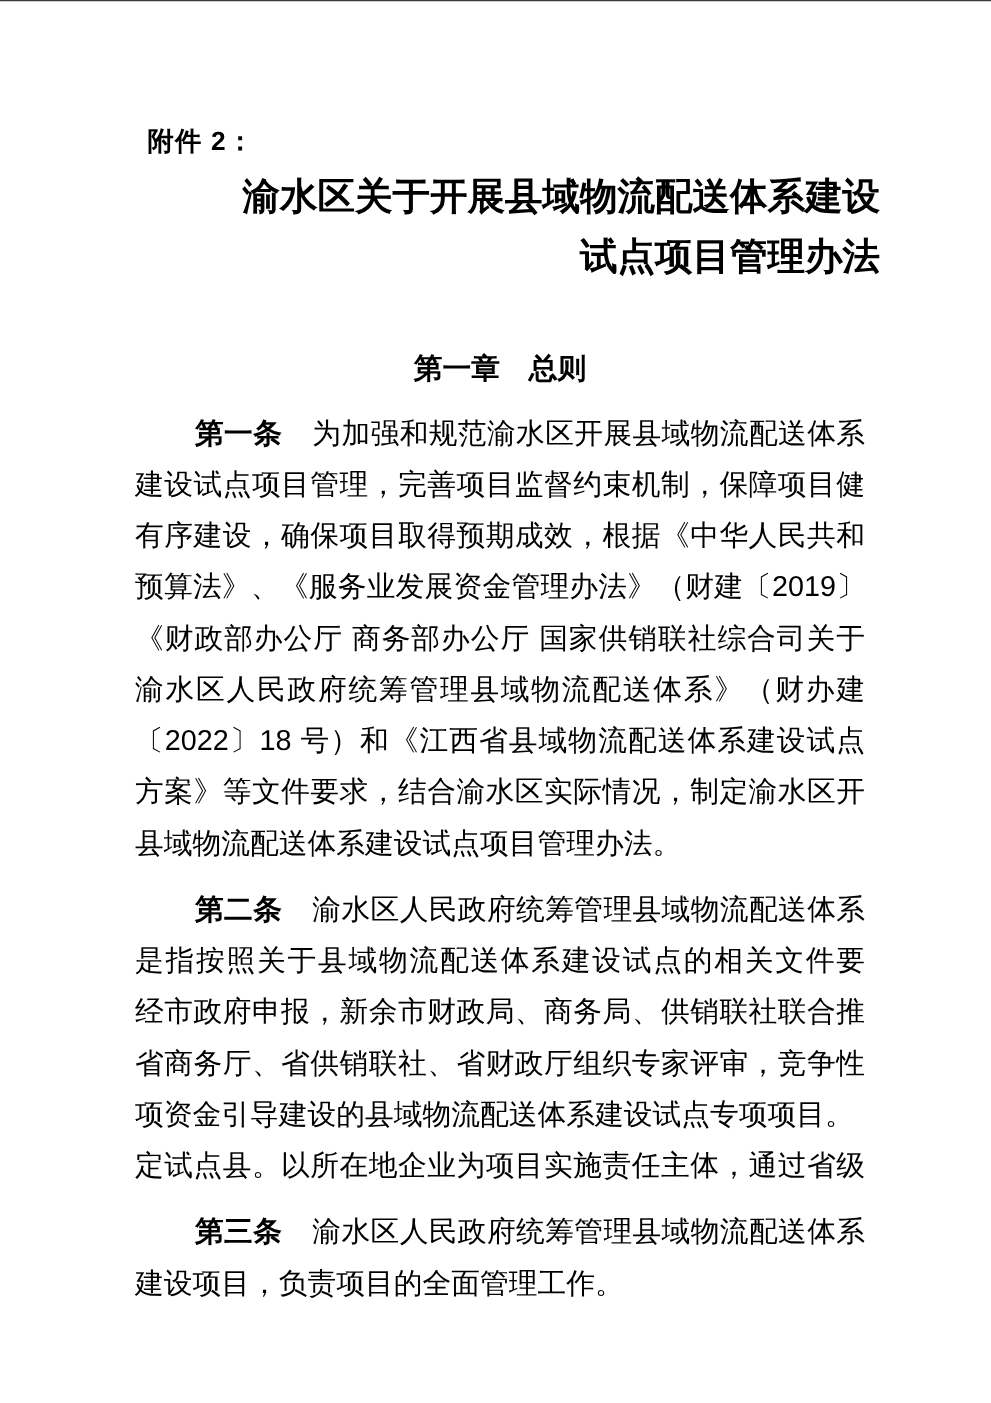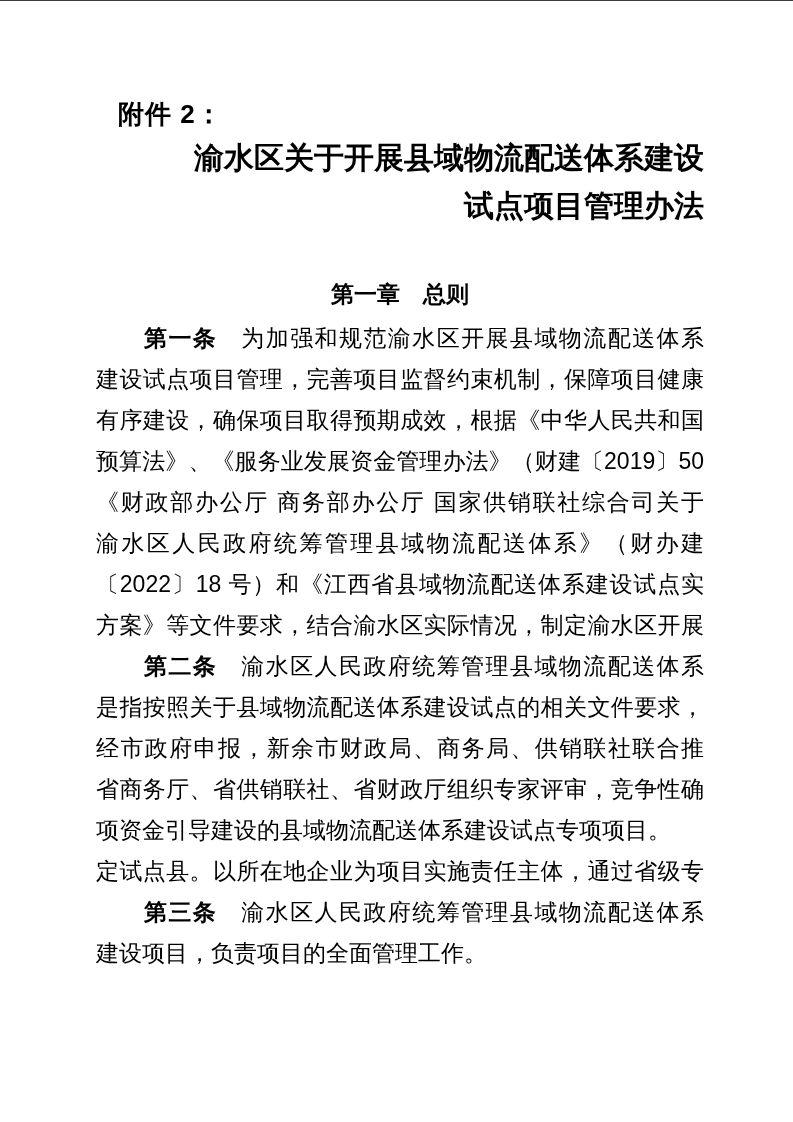--- a/index.html
+++ b/index.html
@@ -26,21 +26,21 @@
   }
   .content {
     position: absolute;
     left: 96px;
     top: 0;
     width: 608px;
   }
   .attachment {
     margin-top: 100px;
     padding-left: 22px;
-    font-size: 26px;
+    font-size: 21px;
     line-height: 28px;
     font-weight: 600;
     letter-spacing: 1px;
   }
   .title {
     margin: 6px 0 0 0;
     font-size: 30px;
     font-weight: 700;
     line-height: 48px;
     text-align: right;
@@ -50,21 +50,21 @@
     font-size: 23px;
     font-weight: 700;
     line-height: 40px;
     text-align: center;
   }
   .body-text {
     margin-top: 4px;
     font-size: 23px;
     line-height: 41px;
   }
-  .paragraph { margin: 0; }
+  .paragraph { margin: 12px; }
   .line {
     height: 41px;
     overflow: hidden;
     text-align: justify;
     text-align-last: justify;
   }
   .line.last {
     text-align: left;
     text-align-last: left;
   }
@@ -98,20 +98,21 @@
         <div class="line first">
           <span class="cl">第一条</span><span>为加强和规范渝水区开展县域物流配送体系</span>
         </div>
         <div class="line">建设试点项目管理，完善项目监督约束机制，保障项目健康</div>
         <div class="line">有序建设，确保项目取得预期成效，根据《中华人民共和国</div>
         <div class="line">预算法》、《服务业发展资金管理办法》（财建〔2019〕50 号）、</div>
         <div class="line">《财政部办公厅 商务部办公厅 国家供销联社综合司关于</div>
         <div class="line">渝水区人民政府统筹管理县域物流配送体系》（财办建</div>
         <div class="line">〔2022〕18 号）和《江西省县域物流配送体系建设试点实施</div>
         <div class="line">方案》等文件要求，结合渝水区实际情况，制定渝水区开展</div>
+        <div class="line last">县域物流配送体系建设试点项目管理办法。</div>
       </div>
 
       <div class="paragraph">
         <div class="line first">
           <span class="cl">第二条</span><span>渝水区人民政府统筹管理县域物流配送体系</span>
         </div>
         <div class="line">是指按照关于县域物流配送体系建设试点的相关文件要求，</div>
         <div class="line">经市政府申报，新余市财政局、商务局、供销联社联合推荐，</div>
         <div class="line">省商务厅、省供销联社、省财政厅组织专家评审，竞争性确</div>
         <div class="line last">项资金引导建设的县域物流配送体系建设试点专项项目。</div>

